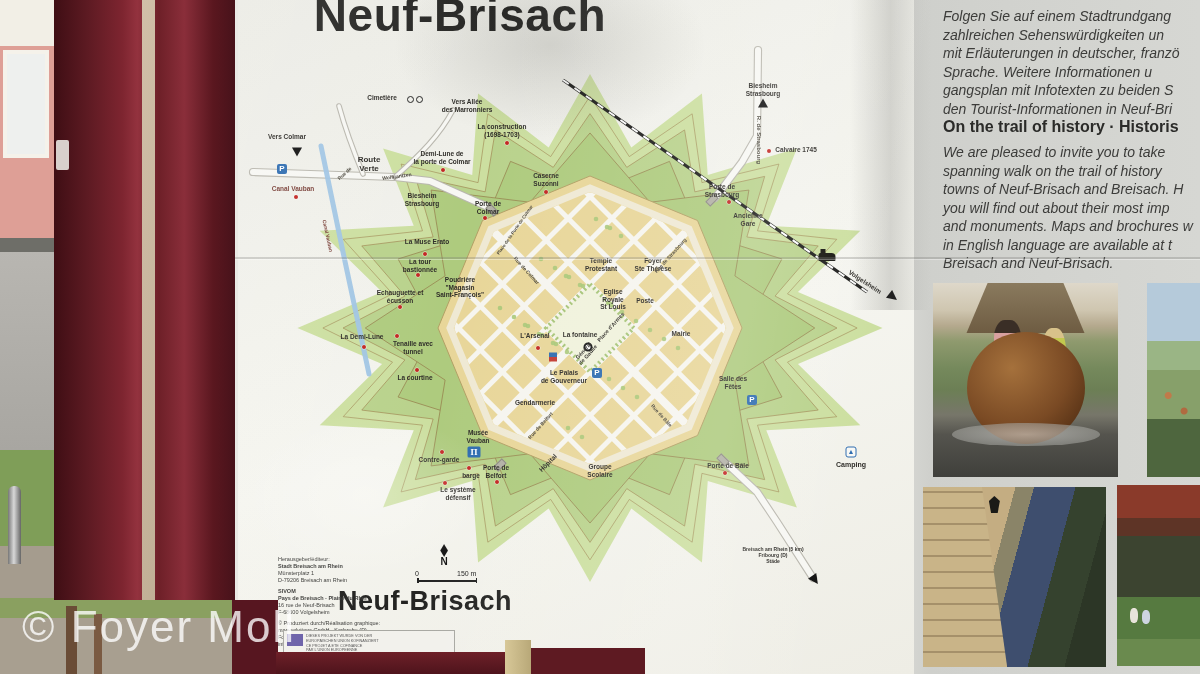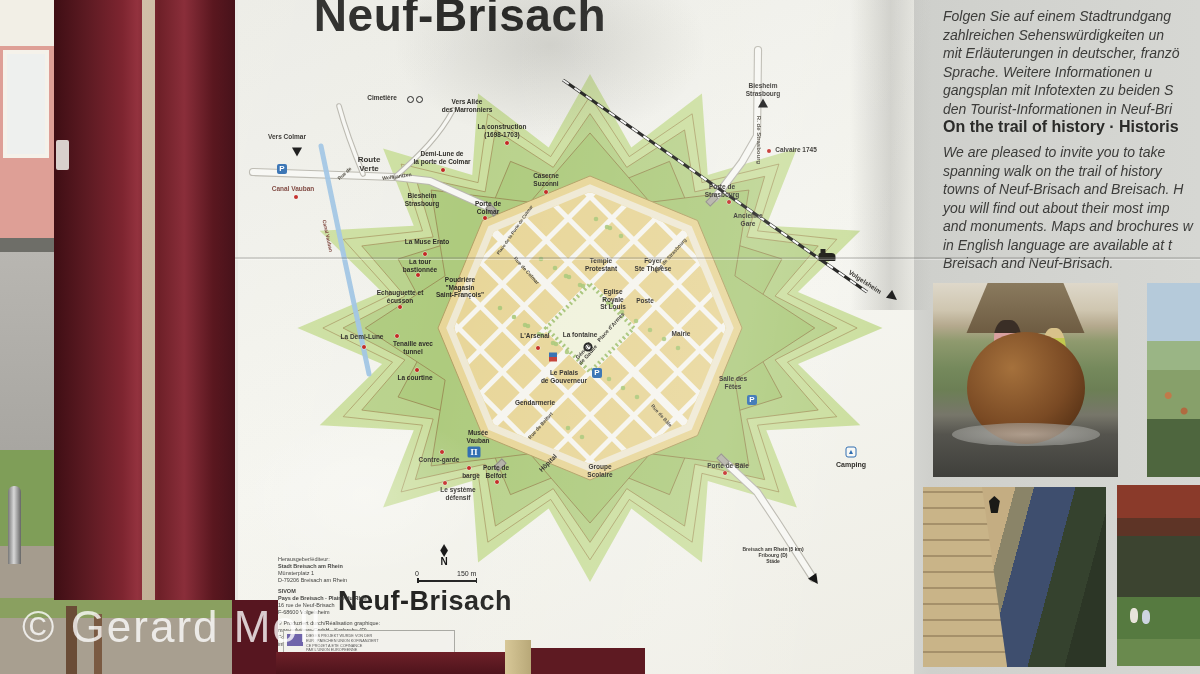--- a/index.html
+++ b/index.html
@@ -440,14 +440,14 @@
 
   <div class="pole">
     <div class="strip"></div>
     <div class="sticker"></div>
   </div>
   <div class="pole-base"></div>
   <div class="pole-bar"></div>
   <div class="stick"></div>
   <div class="pole-bar2"></div>
 
-  <div class="watermark">© Gerard Moll</div>
+  <div class="watermark">© Foyer Moll</div>
 </div>
 
 </body></html>

